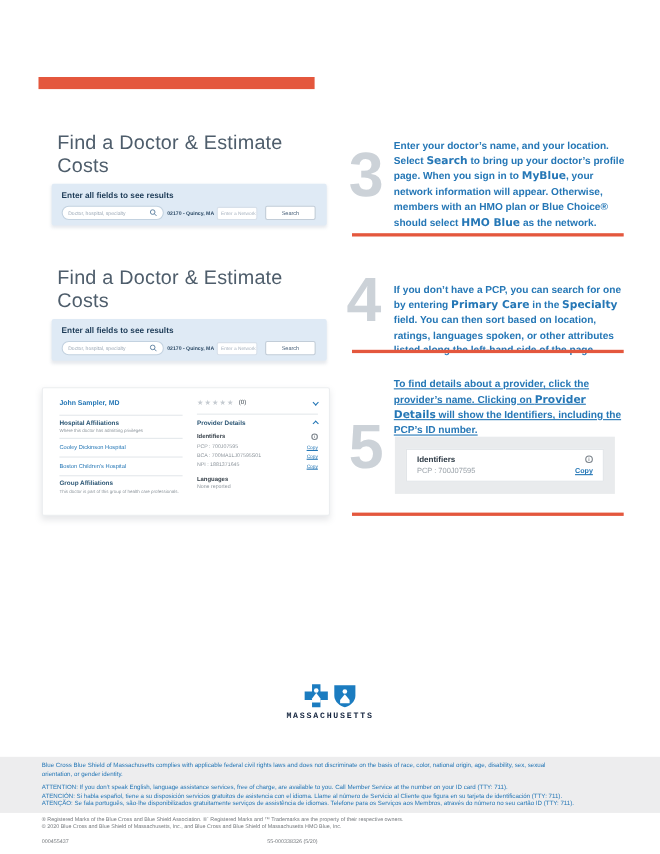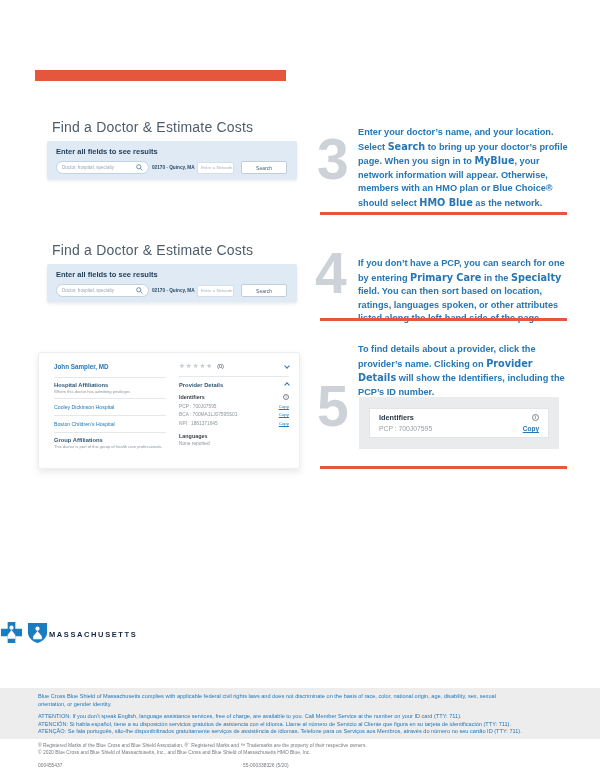--- a/index.html
+++ b/index.html
@@ -4,21 +4,21 @@
 <style>
   * { margin:0; padding:0; box-sizing:border-box; }
   html,body { background:#ffffff; }
   body { width:600px; height:776px; font-family:"Liberation Sans", sans-serif; position:relative; }
   .page { position:relative; width:600px; height:776px; background:#fff; overflow:hidden; }
 
   .top-bar { position:absolute; left:35px; top:70px; width:251px; height:11px; background:#e4573d; }
 
   
   .fd { position:absolute; width:250px; }
-  .fd-heading { font-size:14px; color:#4e5d6b; margin-left:5px; letter-spacing:.2px; }
+  .fd-heading { font-size:18px; color:#4e5d6b; margin-left:5px; letter-spacing:.2px; }
   .fd-panel { margin-top:6px; background:#dfeaf5; border-radius:2px; padding:6px 9px; height:38px; box-shadow:0 2px 3px rgba(120,140,160,.18); }
   .fd-panel-title { font-size:7.5px; font-weight:bold; color:#1d3b57; }
   .fd-row { display:flex; align-items:center; margin-top:5px; gap:3px; }
   .fd-search { width:93px; height:13px; background:#fff; border:1px solid #c3d2e0; border-radius:7px; display:flex; align-items:center; justify-content:space-between; padding:0 5px; }
   .fd-search-ph { font-size:4.6px; color:#9aa7b5; white-space:nowrap; }
   .fd-loc { width:42px; font-size:4.7px; font-weight:bold; color:#2c4a66; display:flex; align-items:center; gap:2px; white-space:nowrap; }
   .fd-net { width:37px; height:12px; background:#fff; border:1px solid #d7e0ea; border-radius:2px; font-size:4.4px; color:#a7b2bf; display:flex; align-items:center; padding:0 3px; white-space:nowrap; overflow:hidden; }
   .fd-btn { width:46px; height:13px; margin-left:4px; background:#fff; border:1px solid #c2cdd8; border-radius:2px; font-size:5px; color:#4a627b; display:flex; align-items:center; justify-content:center; }
 
   
@@ -58,21 +58,21 @@
   .idc-outer { position:absolute; left:359px; top:397px; width:200px; height:52px; background:#e9ebed; }
   .idc-inner { position:absolute; left:10px; top:11px; right:10px; bottom:11px; background:#fff; border:1px solid #e2e5e8; padding:4px 9px; }
   .idc-row1 { display:flex; justify-content:space-between; align-items:center; }
   .idc-title { font-size:7.3px; font-weight:bold; color:#2b3843; }
   .idc-row2 { display:flex; justify-content:space-between; align-items:center; margin-top:3px; }
   .idc-val { font-size:6.8px; color:#99a1a8; }
   .idc-copy { font-size:6.5px; font-weight:bold; color:#2577b6; text-decoration:underline; }
   .idc-info { width:7px; height:7px; border:1px solid #7a828a; border-radius:50%; color:#7a828a; font-size:4.6px; line-height:5px; text-align:center; font-weight:bold; }
 
   
-  .logo { position:absolute; left:0; right:0; top:620px; display:flex; flex-direction:row; align-items:center; }
+  .logo { position:absolute; left:0; right:0; top:620px; display:flex; flex-direction:column; align-items:center;font-family:Liberation Mono, monospace; }
   .logo-icons { display:flex; gap:3px; align-items:center; height:24px; }
   .logo-text { font-size:7.5px; font-weight:bold; letter-spacing:1.6px; color:#15253f; margin-top:4px; }
 
   
   .foot-bar { position:absolute; left:0; top:688px; width:600px; height:51px; background:#ededee; padding:5px 30px 0 38px; }
   .foot-p { font-size:5.6px; line-height:1.36; color:#2577b6; }
   .foot-p.first { width:474px; margin-bottom:5px; }
   .legal { position:absolute; left:38px; top:742px; width:530px; font-size:4.9px; line-height:1.45; color:#75797d; }
   .legal-nums { position:relative; margin-top:6px; height:8px; }
   .doc-num { position:absolute; left:0; top:0; }
@@ -186,21 +186,21 @@
       <div class="id-row">
         <span class="id-val">NPI : 1881371645</span>
         <span class="row-right copy-link">Copy</span>
       </div>
       <div class="lang-label">Languages</div>
       <div class="lang-val">None reported</div>
     </div>
   </div>
 
   <div class="step-num" style="left:317px; top:378px;">5</div>
-  <div class="step-text" style="top:343px;"><span>To find details about a provider, click the provider’s name. Clicking on </span><span class="brand">Provider Details</span><span> will show the Identifiers, including the PCP’s ID number.</span></div>
+  <div class="step-text" style="top:343px;text-decoration:underline;"><span>To find details about a provider, click the provider’s name. Clicking on </span><span class="brand">Provider Details</span><span> will show the Identifiers, including the PCP’s ID number.</span></div>
 
   <div class="idc-outer">
     <div class="idc-inner">
       <div class="idc-row1">
         <span class="idc-title">Identifiers</span>
         <span class="idc-info">i</span>
       </div>
       <div class="idc-row2">
         <span class="idc-val">PCP : 700J07595</span>
         <span class="idc-copy">Copy</span>

